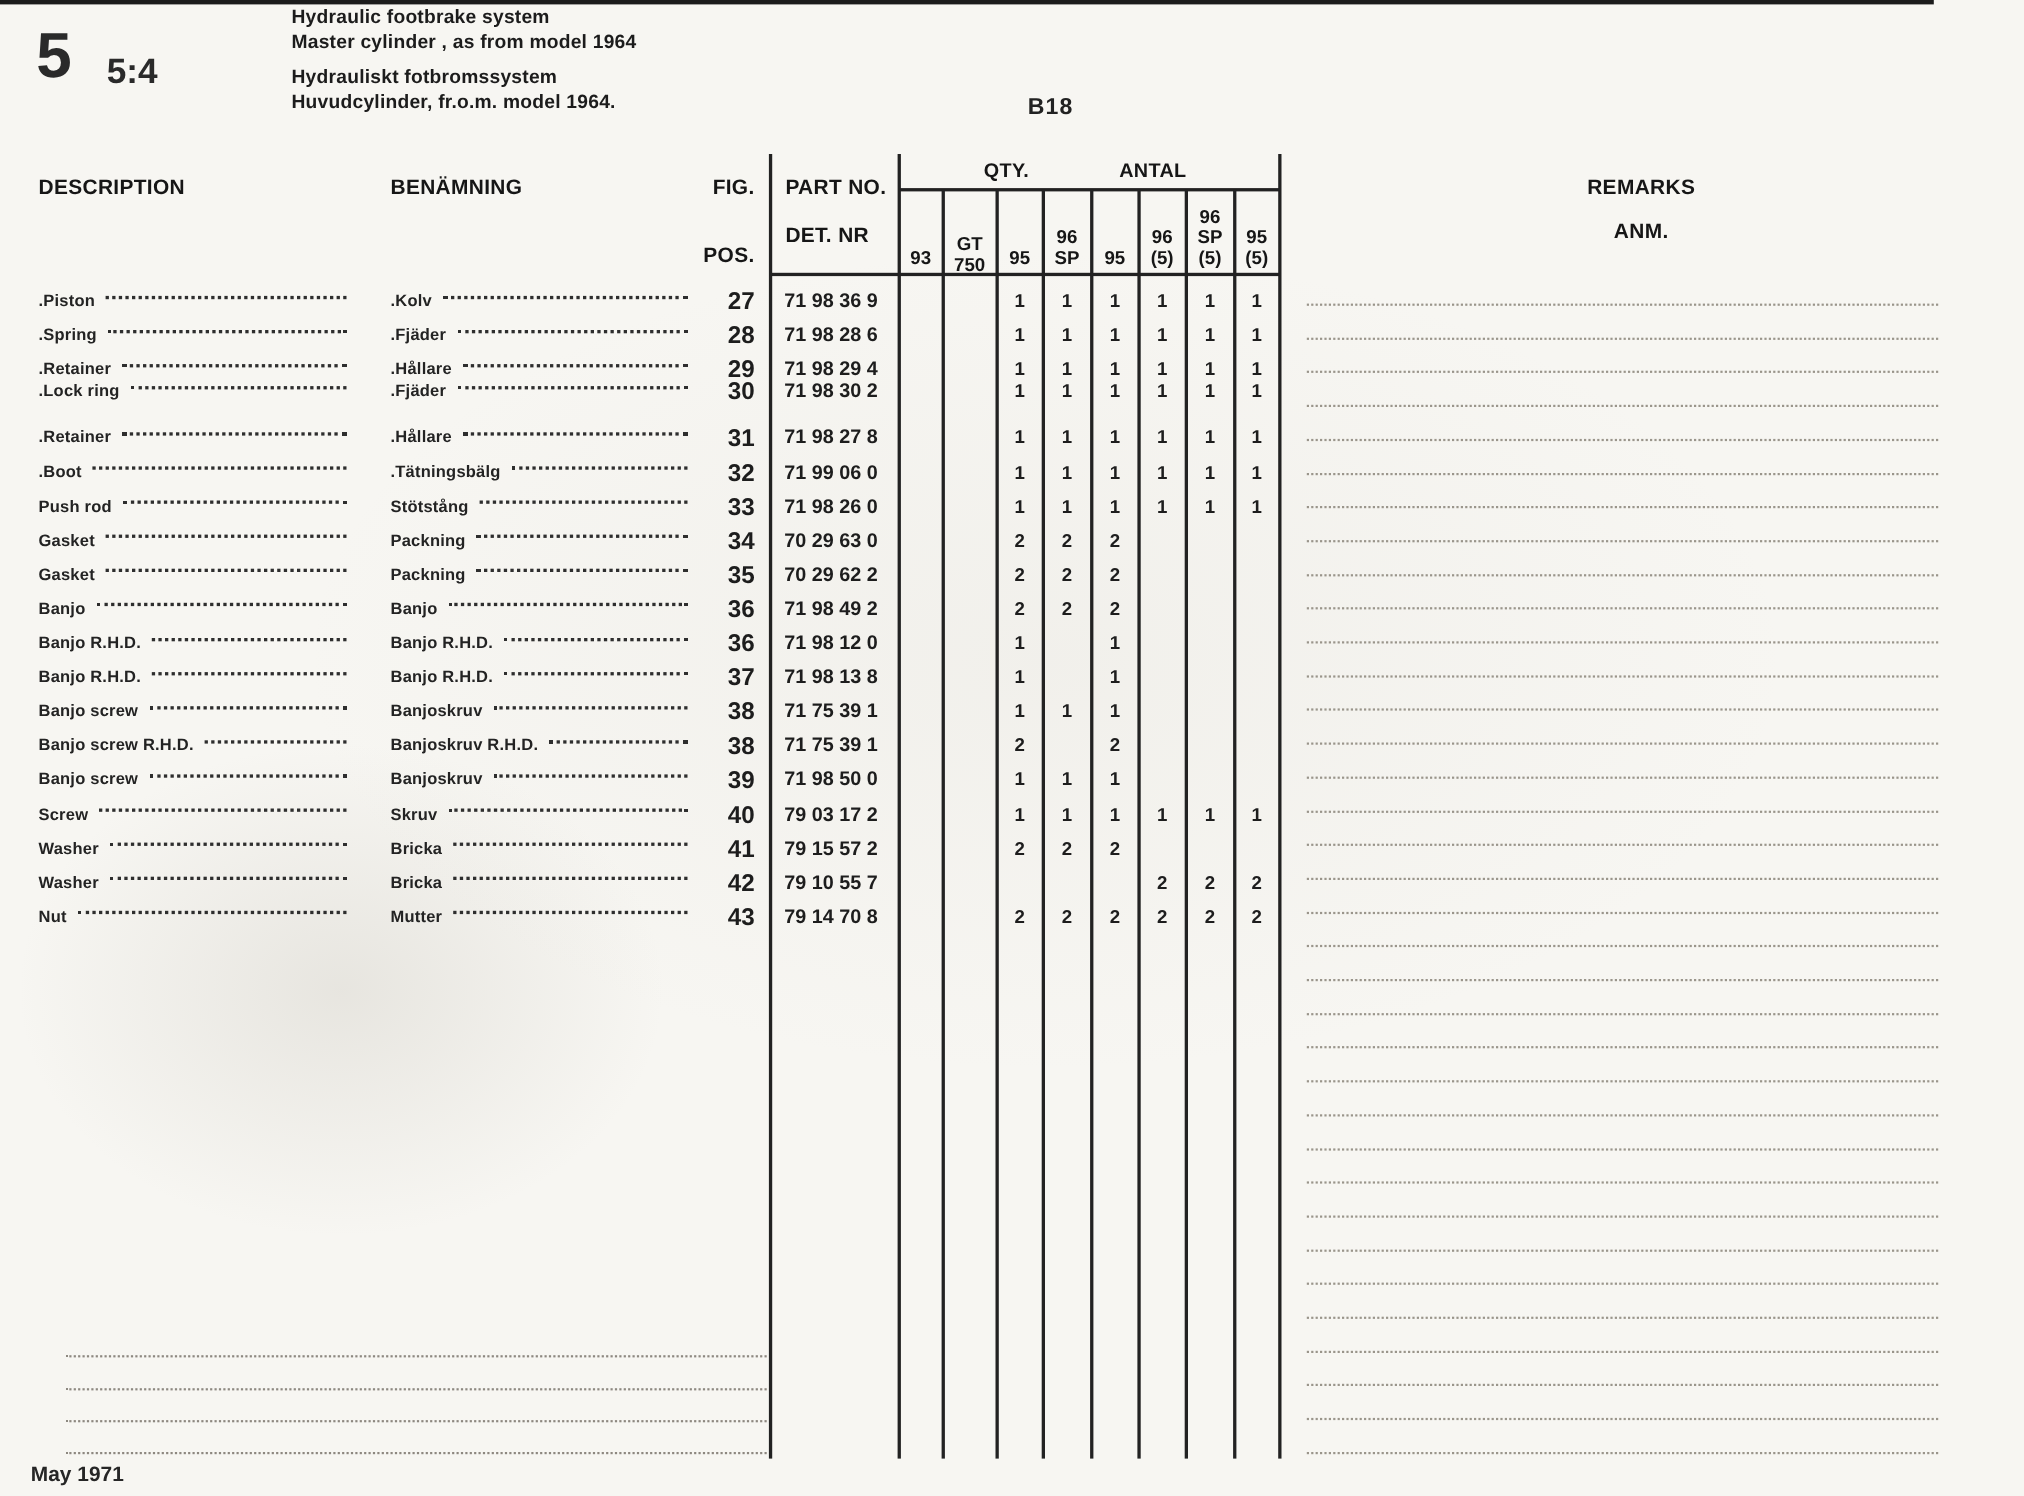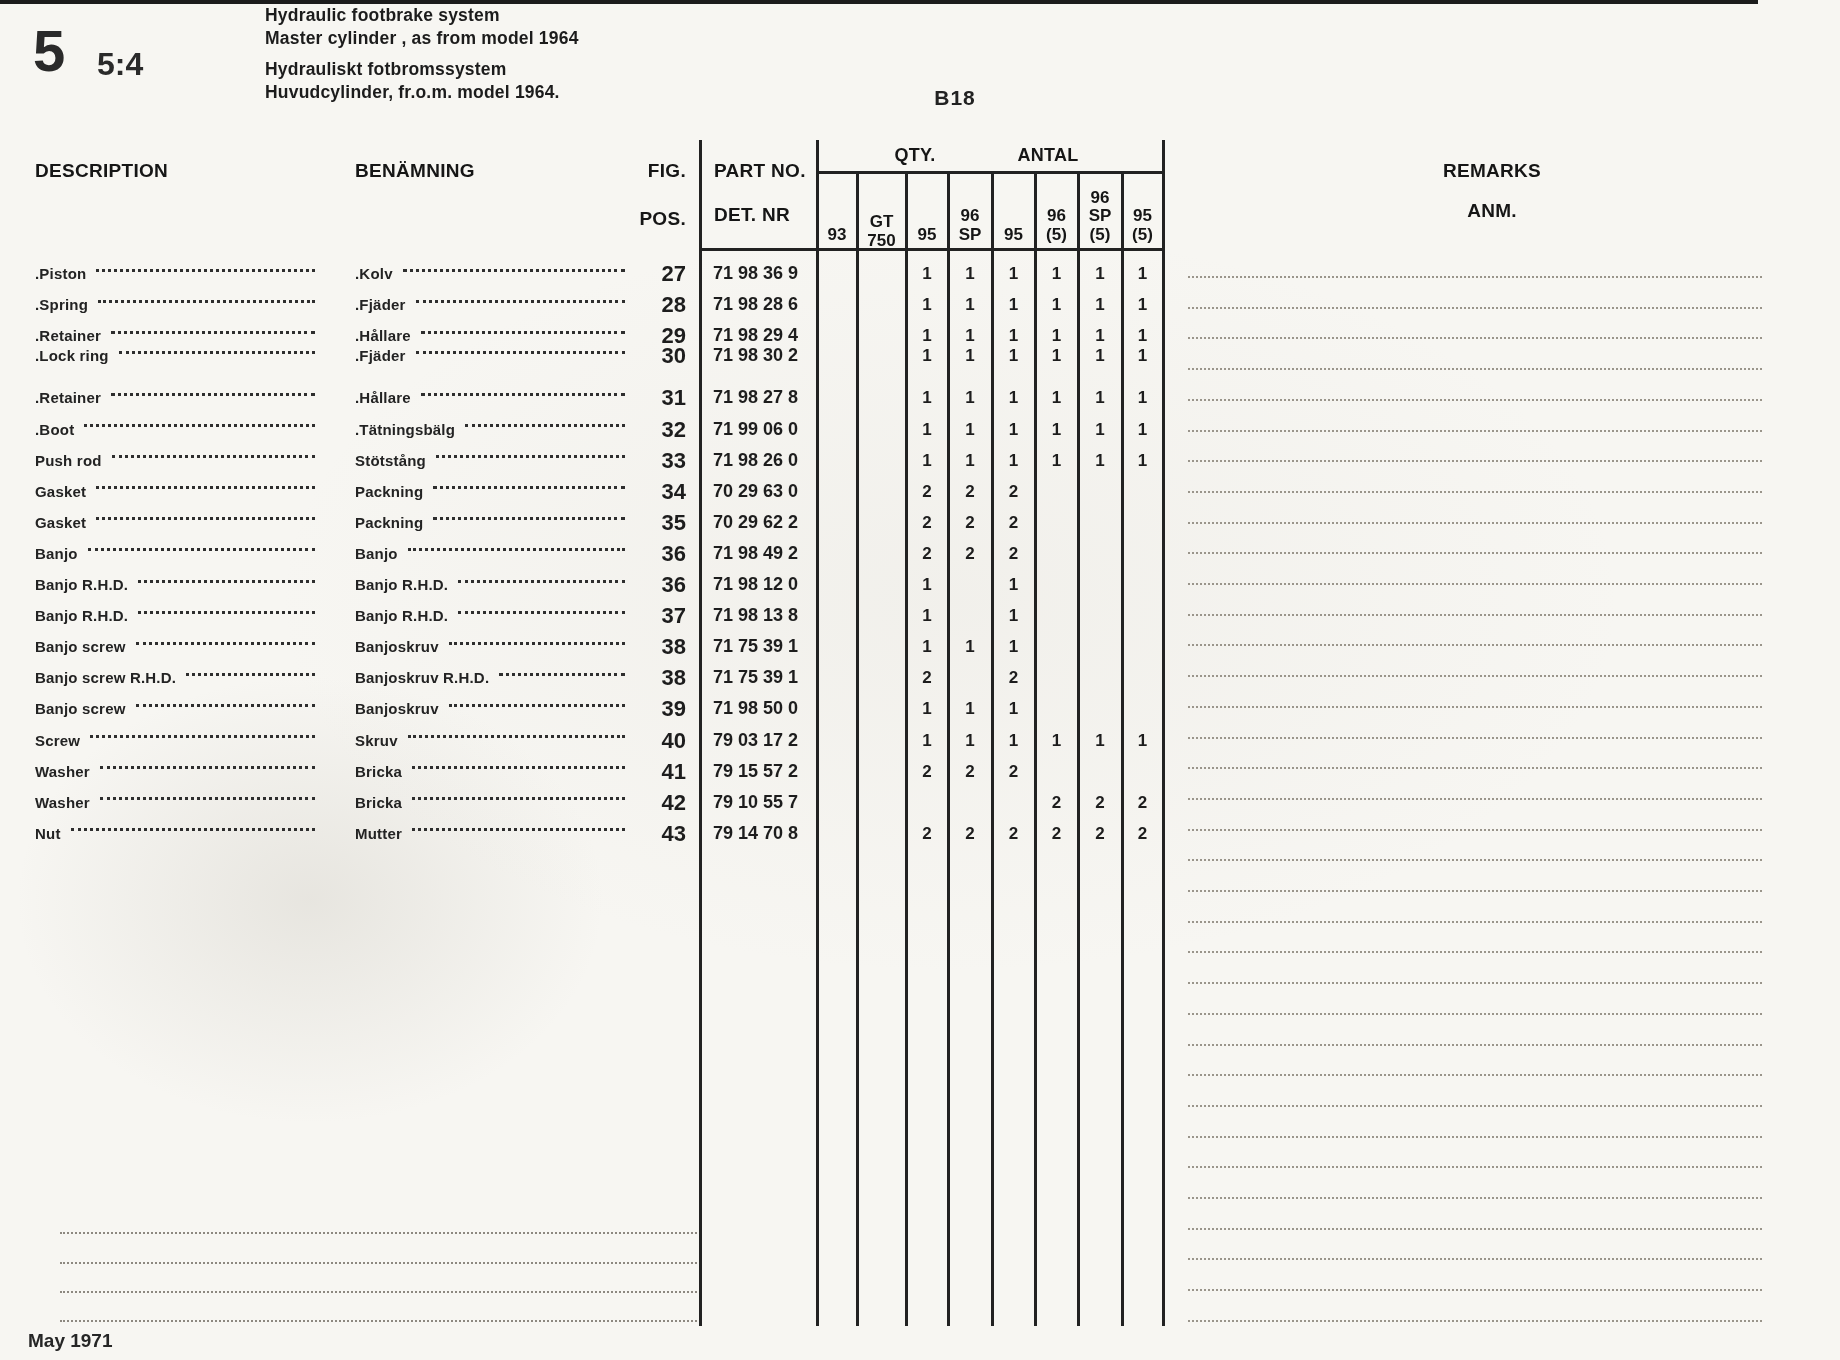--- a/index.html
+++ b/index.html
@@ -78,21 +78,21 @@
       <div class="vline" style="left: 990.5px; top: 172px; width: 3px; height: 1154px;"></div>
       <div class="vline" style="left: 1033.5px; top: 172px; width: 3px; height: 1154px;"></div>
       <div class="vline" style="left: 1076.5px; top: 172px; width: 3px; height: 1154px;"></div>
       <div class="vline" style="left: 1120.5px; top: 172px; width: 3px; height: 1154px;"></div>
       <div class="vline" style="left: 1161.5px; top: 140px; width: 3px; height: 1186px;"></div>
     </div>
 
   <div class="colhead" style="left:35px;top:160px;">DESCRIPTION</div>
   <div class="colhead" style="left:355px;top:160px;">BENÄMNING</div>
   <div class="colhead" style="left:600px;top:160px;width:86px;text-align:right;">FIG.</div>
-  <div class="colhead" style="left:600px;top:208px;width:86px;text-align:right;">POS.</div>
+  <div class="colhead" style="left:600px;top:222px;width:86px;text-align:right;">POS.</div>
   <div class="colhead" style="left:714px;top:160px;">PART NO.</div>
   <div class="colhead" style="left:714px;top:204px;">DET. NR</div>
   <div class="colhead" style="left:880px;top:145px;width:70px;text-align:center;font-size:18px;">QTY.</div>
   <div class="colhead" style="left:1008px;top:145px;width:80px;text-align:center;font-size:18px;">ANTAL</div>
   <div class="colhead" style="left:1322px;top:160px;width:340px;text-align:center;">REMARKS</div>
   <div class="colhead" style="left:1322px;top:200px;width:340px;text-align:center;">ANM.</div>
 
   <div id="subheads">
       <div class="subheads-cell" style="left: 817px; width: 40px; top: 175px; height: 72px;">
         <div>93</div>

